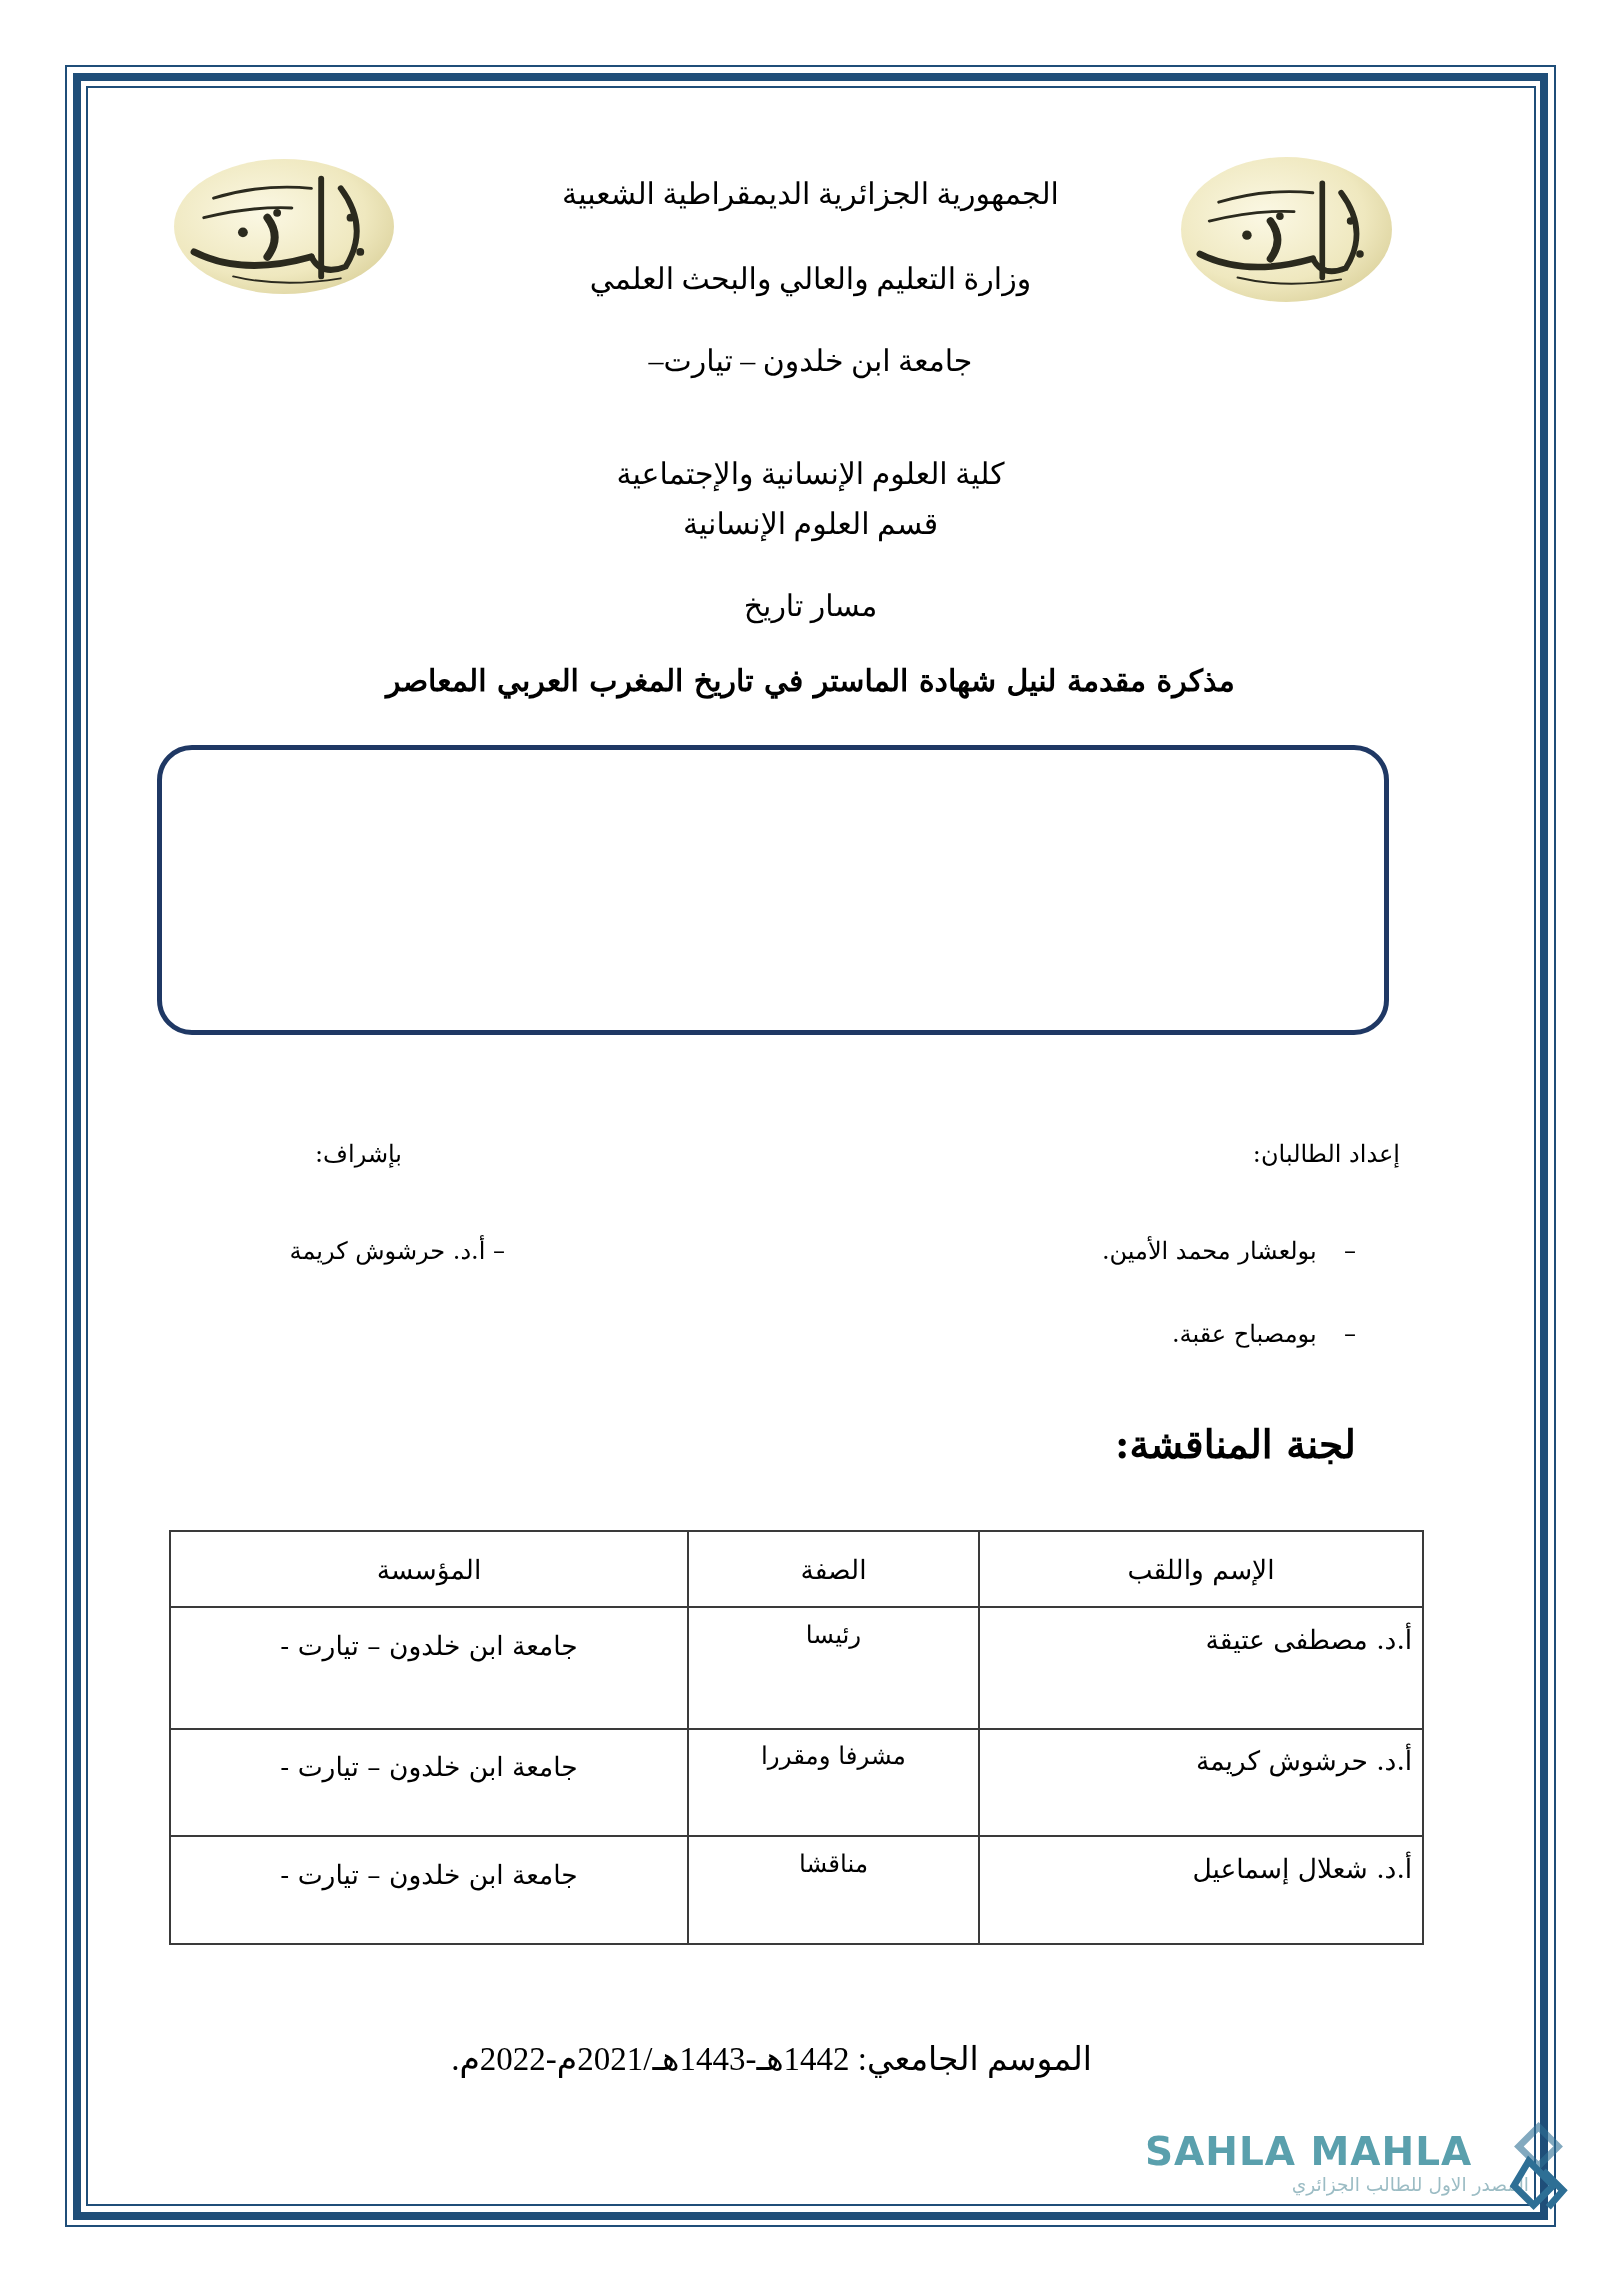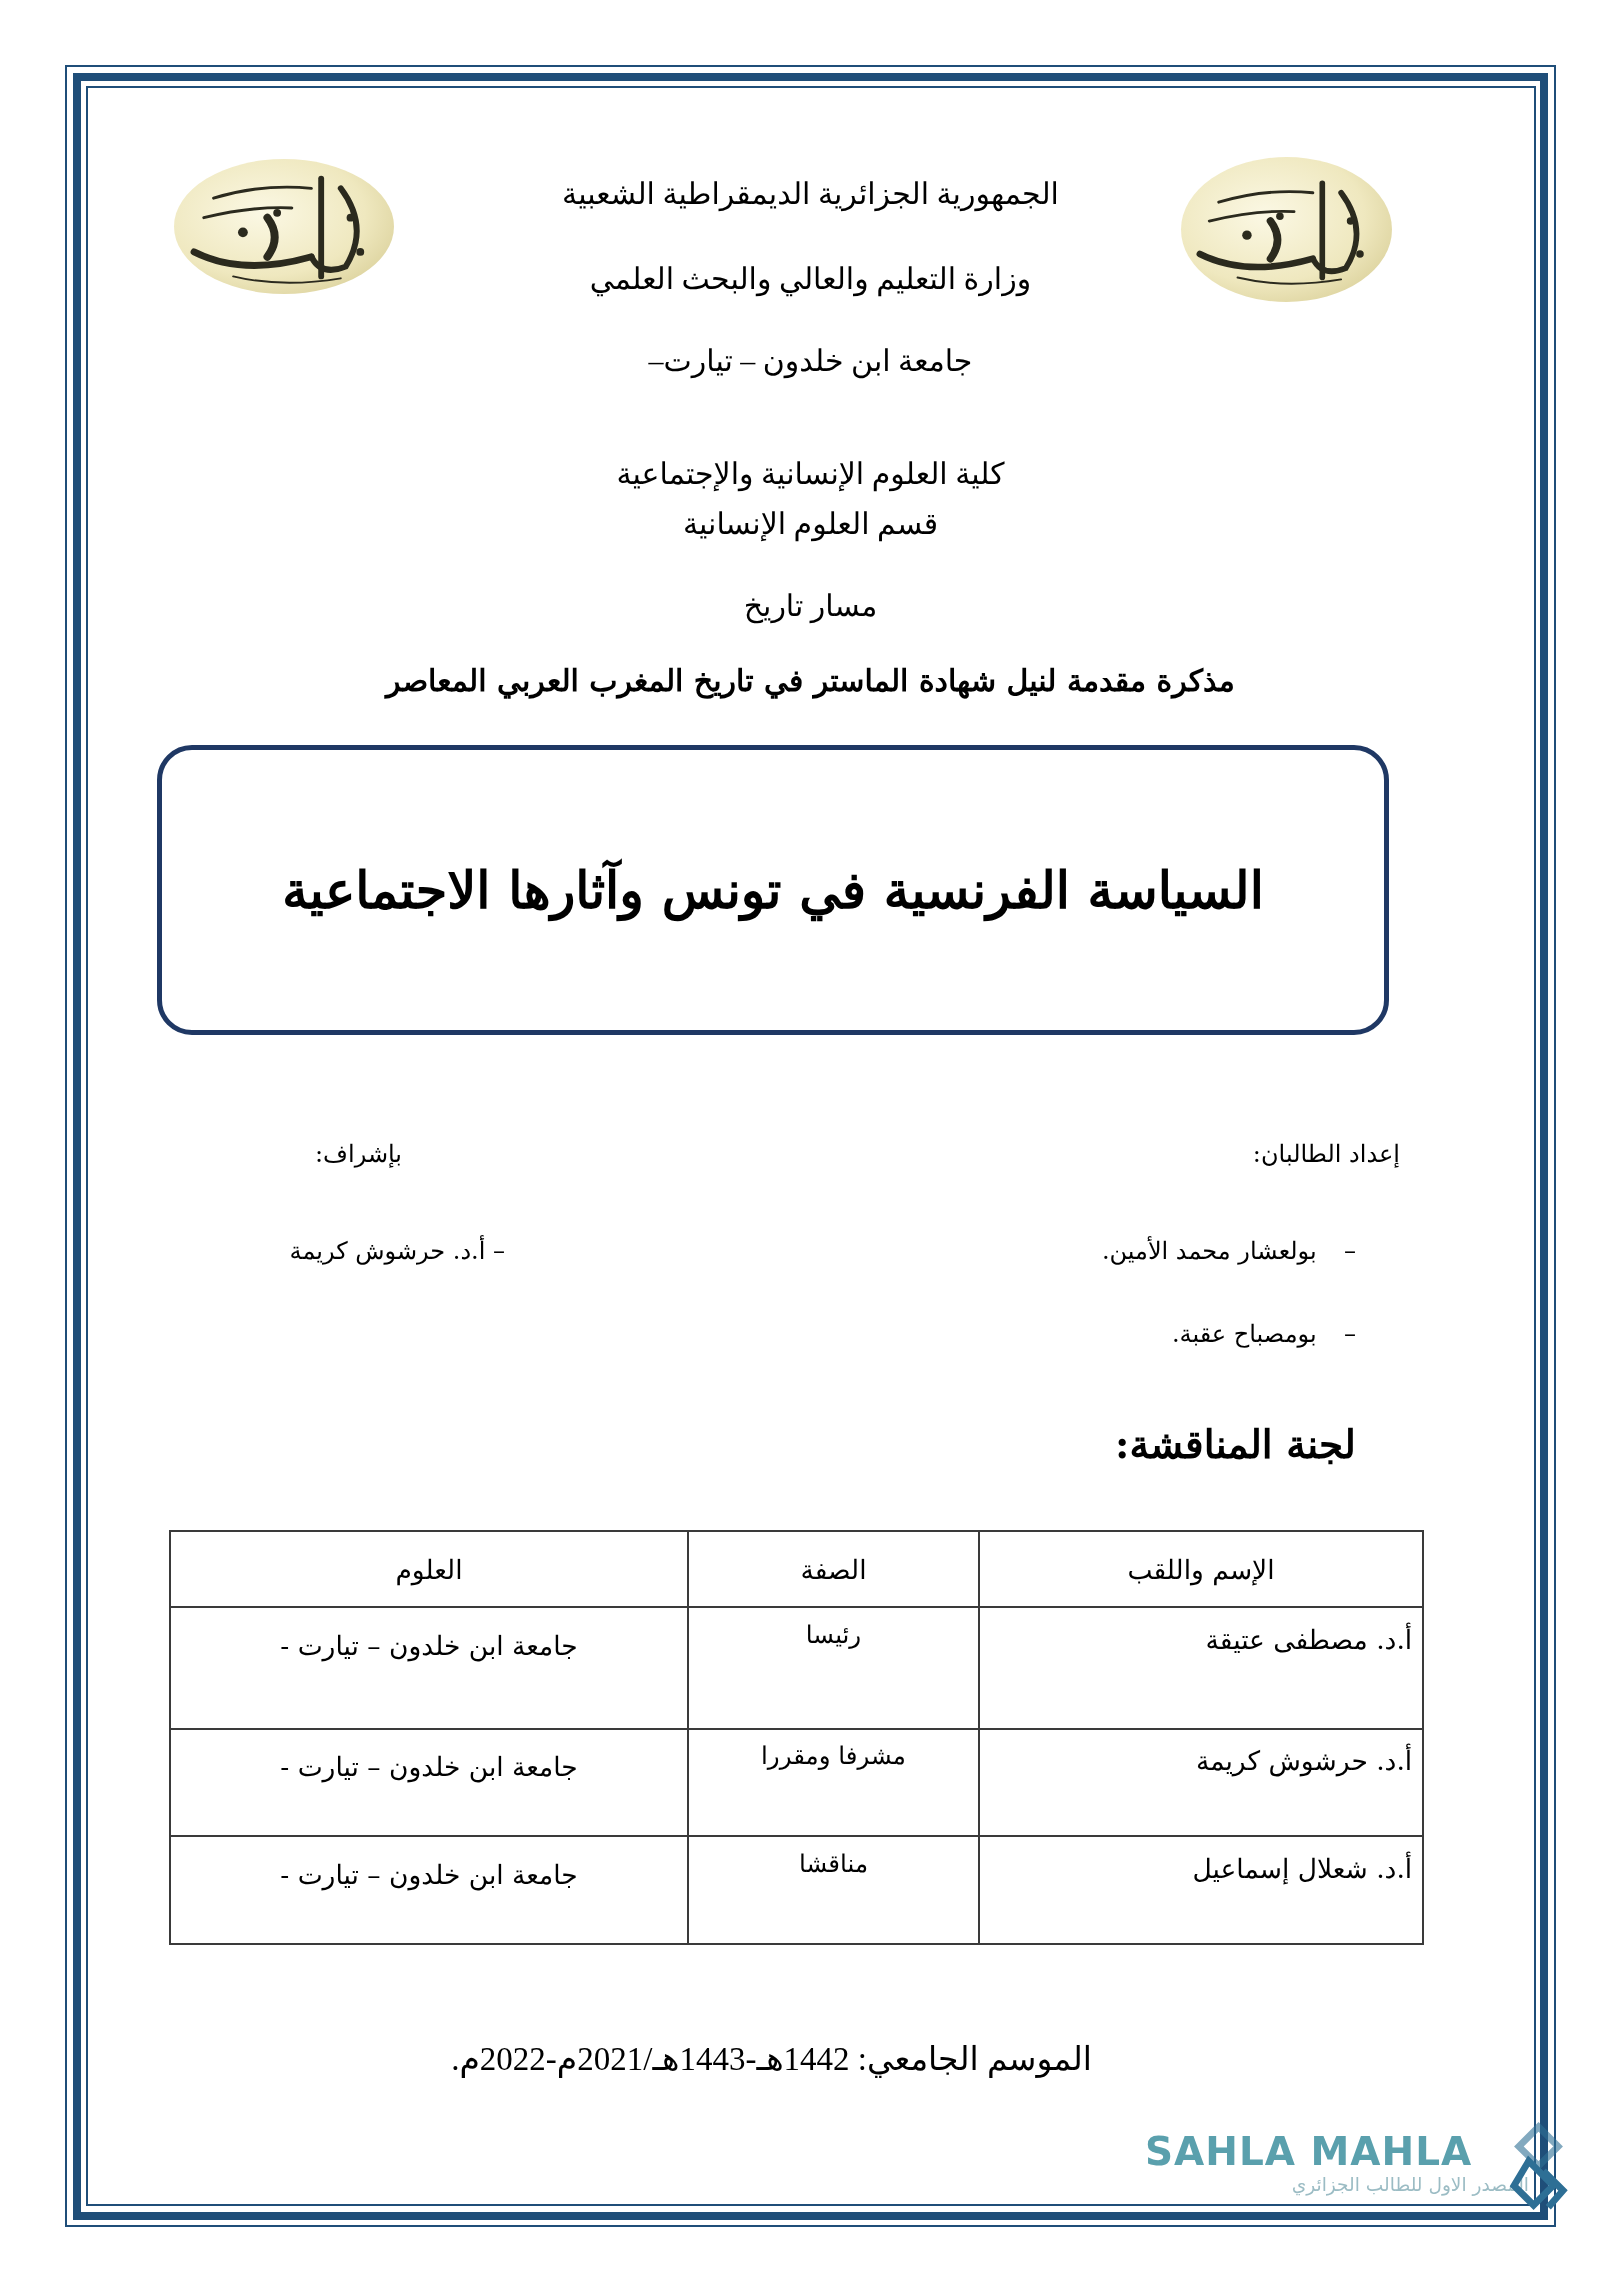--- a/index.html
+++ b/index.html
@@ -122,21 +122,20 @@
 
 <div class="abs center-line hdr" style="top:172px;">الجمهورية الجزائرية الديمقراطية الشعبية</div>
 <div class="abs center-line hdr" style="top:257px;">وزارة التعليم والعالي والبحث العلمي</div>
 <div class="abs center-line hdr" style="top:339px;">جامعة ابن خلدون – تيارت–</div>
 <div class="abs center-line hdr" style="top:421px;margin-top:31px;">كلية العلوم الإنسانية والإجتماعية</div>
 <div class="abs center-line hdr" style="top:502px;">قسم العلوم الإنسانية</div>
 <div class="abs center-line hdr" style="top:584px;">مسار تاريخ</div>
 <div class="abs center-line hdr-bold" style="top:659px;">مذكرة مقدمة لنيل شهادة الماستر في تاريخ المغرب العربي المعاصر</div>
 
 <div class="abs title-box">
-  <div class="title-line1">السياسة الفرنسية في تونس وآثارها الاجتماعية</div>
 </div>
 
 <div class="abs label" style="right:221px; top:1140px;">إعداد الطالبان:</div>
 <div class="abs label" style="left:294px; top:1140px; width:108px; text-align:right;">بإشراف:</div>
 
 <div class="abs label" style="right:265px; top:1237px;">
   <span class="dash">–</span><span>بولعشار محمد الأمين.</span>
 </div>
 <div class="abs label" style="right:265px; top:1320px;">
   <span class="dash">–</span><span>بومصباح عقبة.</span>
@@ -148,21 +147,21 @@
 <table class="committee">
   <colgroup>
     <col style="width:444px">
     <col style="width:291px">
     <col style="width:518px">
   </colgroup>
   <tbody>
       <tr>
     <th>الإسم واللقب</th>
     <th>الصفة</th>
-    <th>العلوم</th>
+    <th>المؤسسة</th>
   </tr>
   <tr class="r1">
     <td class="name">أ.د. مصطفى عتيقة</td>
     <td class="role">رئيسا</td>
     <td class="inst">جامعة ابن خلدون – تيارت -</td>
   </tr>
   <tr class="r2">
     <td class="name">أ.د. حرشوش كريمة</td>
     <td class="role">مشرفا ومقررا</td>
     <td class="inst">جامعة ابن خلدون – تيارت -</td>

